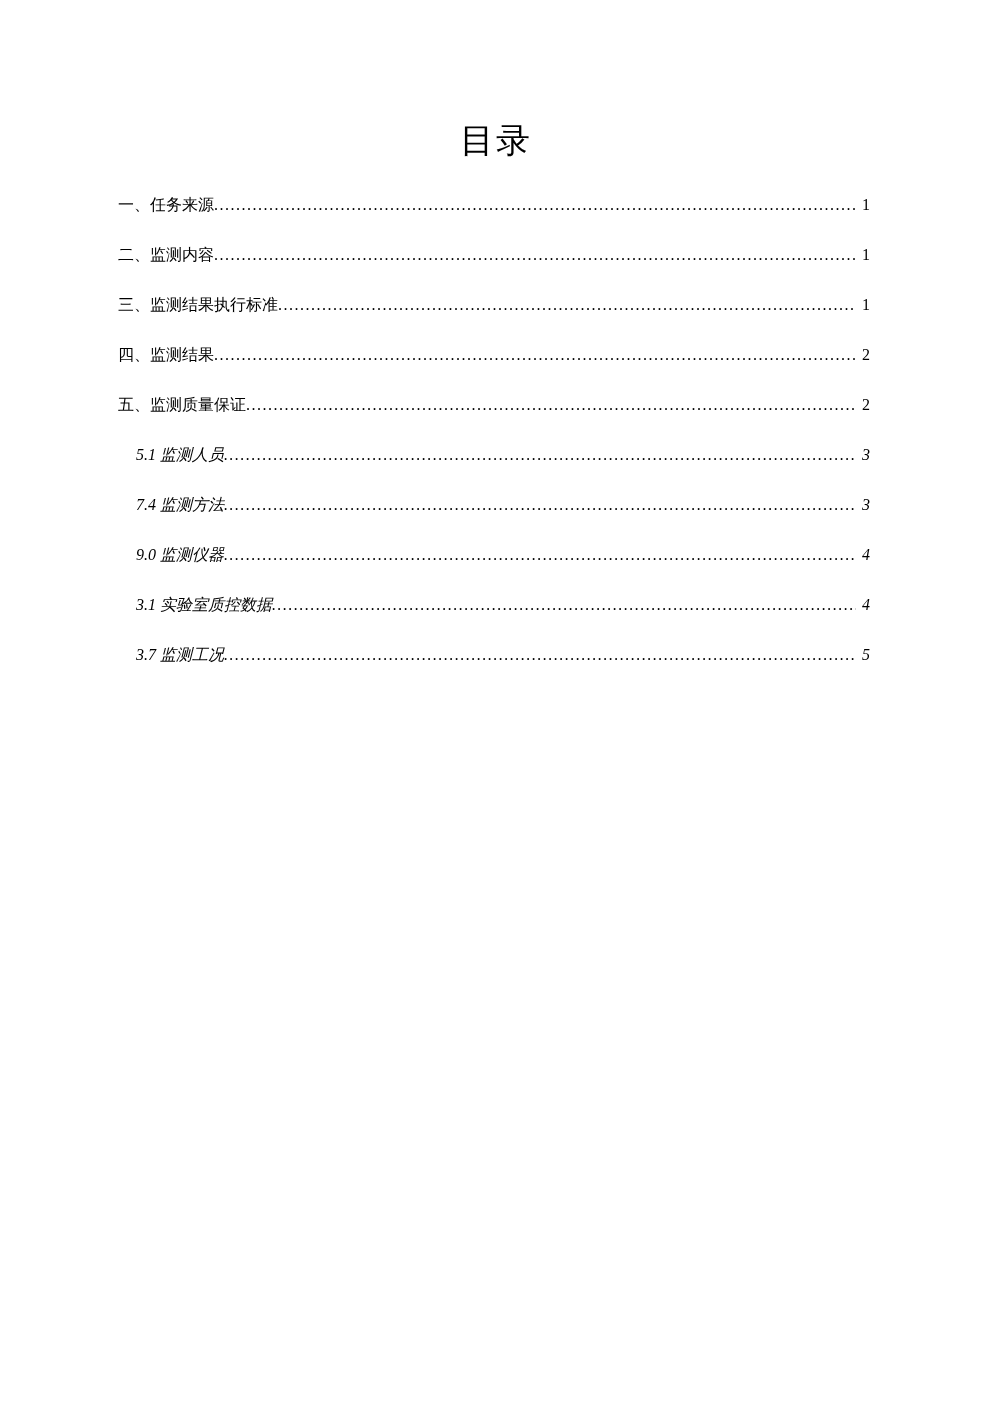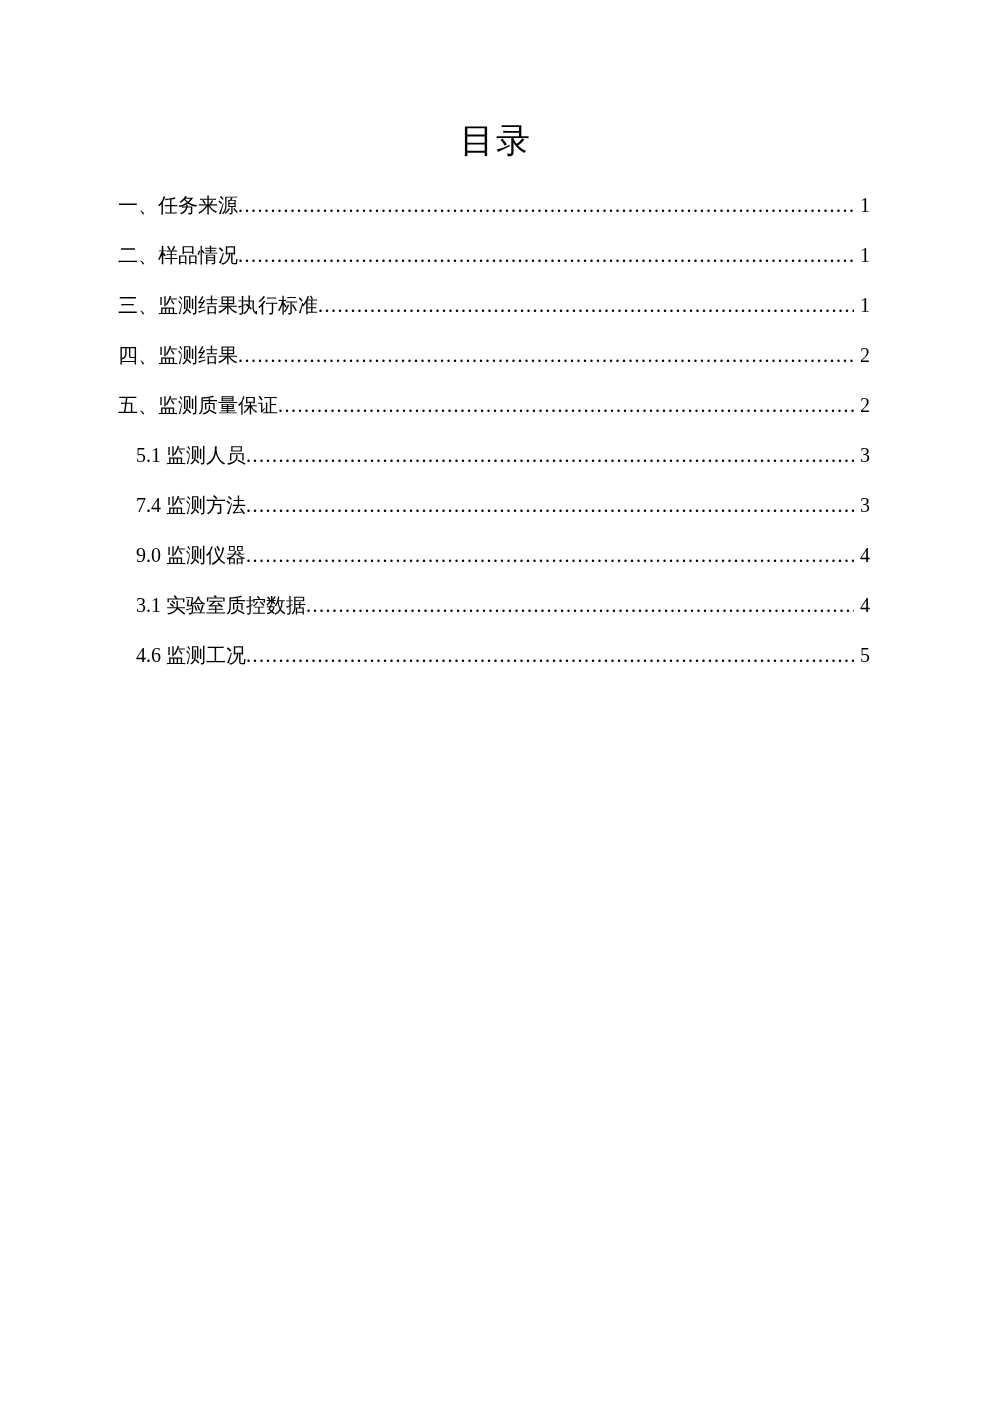--- a/index.html
+++ b/index.html
@@ -28,26 +28,27 @@
   }
   .toc {
     margin-top: 21px;
     padding: 0 122px 0 118px;
   }
   .toc-row {
     display: flex;
     align-items: flex-end;
     height: 50px;
     line-height: 50px;
-    font-size: 20px;
+    font-size: 16px;
     white-space: nowrap;
     cursor: pointer;
   }
   .toc-row.level-2 {
     padding-left: 18px;
+    font-style: italic;
   }
   .toc-label {
     flex: none;
   }
   .dot-leader {
     flex: 1 1 auto;
     overflow: hidden;
     white-space: nowrap;
     min-width: 0;
   }
@@ -66,21 +67,21 @@
 
 <div class="doc-page">
   <h1 class="doc-title">目录</h1>
   <div class="toc" id="toc-list">
       <div class="toc-row level-1">
         <span class="toc-label">一、任务来源</span>
         <span class="dot-leader"></span>
         <span class="toc-page-num">1</span>
       </div>
       <div class="toc-row level-1">
-        <span class="toc-label">二、样品情况</span>
+        <span class="toc-label">二、监测内容</span>
         <span class="dot-leader"></span>
         <span class="toc-page-num">1</span>
       </div>
       <div class="toc-row level-1">
         <span class="toc-label">三、监测结果执行标准</span>
         <span class="dot-leader"></span>
         <span class="toc-page-num">1</span>
       </div>
       <div class="toc-row level-1">
         <span class="toc-label">四、监测结果</span>
@@ -106,18 +107,18 @@
         <span class="toc-label">9.0 监测仪器</span>
         <span class="dot-leader"></span>
         <span class="toc-page-num">4</span>
       </div>
       <div class="toc-row level-2">
         <span class="toc-label">3.1 实验室质控数据</span>
         <span class="dot-leader"></span>
         <span class="toc-page-num">4</span>
       </div>
       <div class="toc-row level-2">
-        <span class="toc-label">4.6 监测工况</span>
+        <span class="toc-label">3.7 监测工况</span>
         <span class="dot-leader"></span>
         <span class="toc-page-num">5</span>
       </div>
     </div>
 </div>
 
 </body></html>

